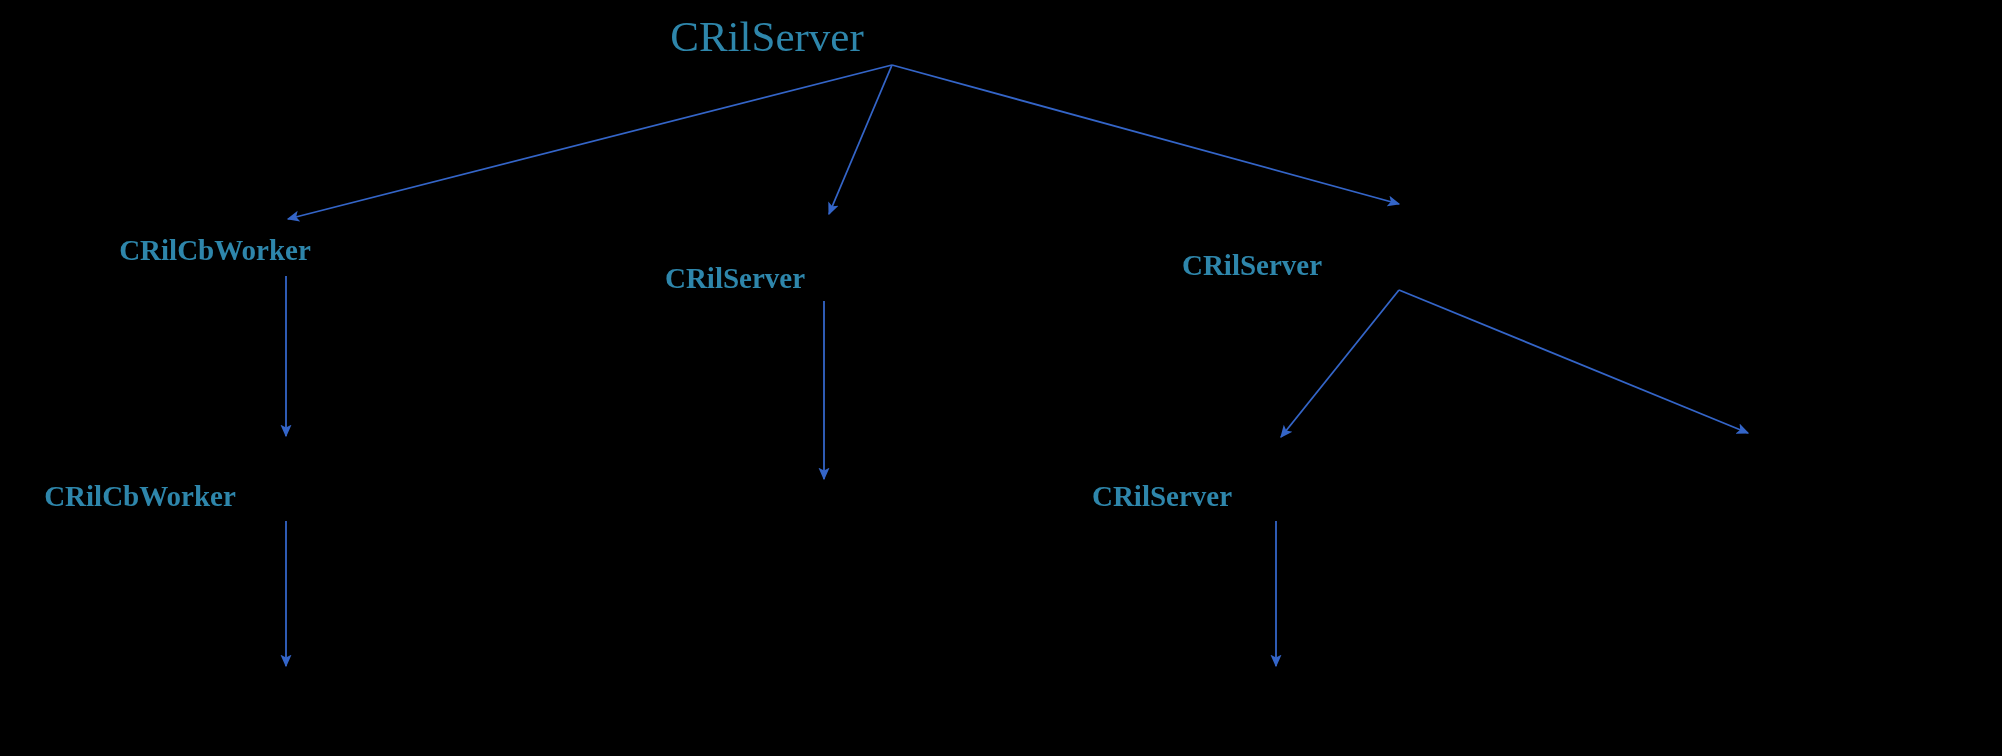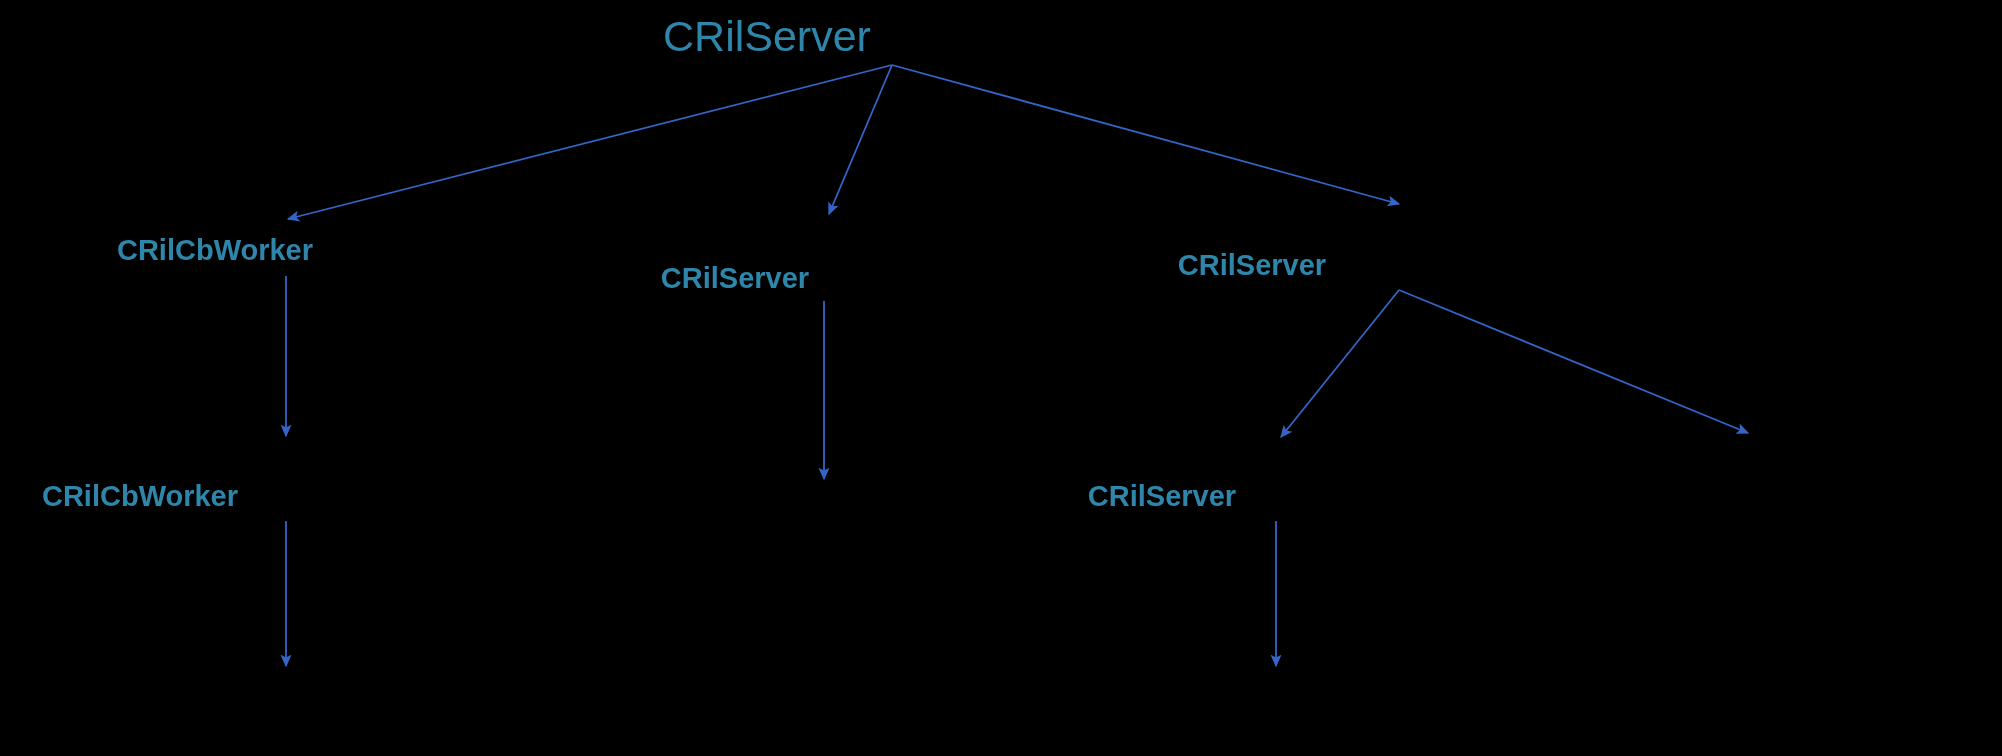--- a/index.html
+++ b/index.html
@@ -22,21 +22,21 @@
     position: absolute;
     left: 0;
     top: 0;
     width: 2002px;
     height: 756px;
     pointer-events: none;
   }
   .node-label {
     position: absolute;
     white-space: pre;
-    font-family: Liberation Sans, sans-serif;
+    font-family: Liberation Serif, serif;
     font-weight: bold;
     letter-spacing: 0px;
     color: #2E86AB;
     transform: translate(-50%, -50%);
     line-height: 1;
   }
   .node-root {
     font-size: 43px;
     font-weight: normal;
   }

